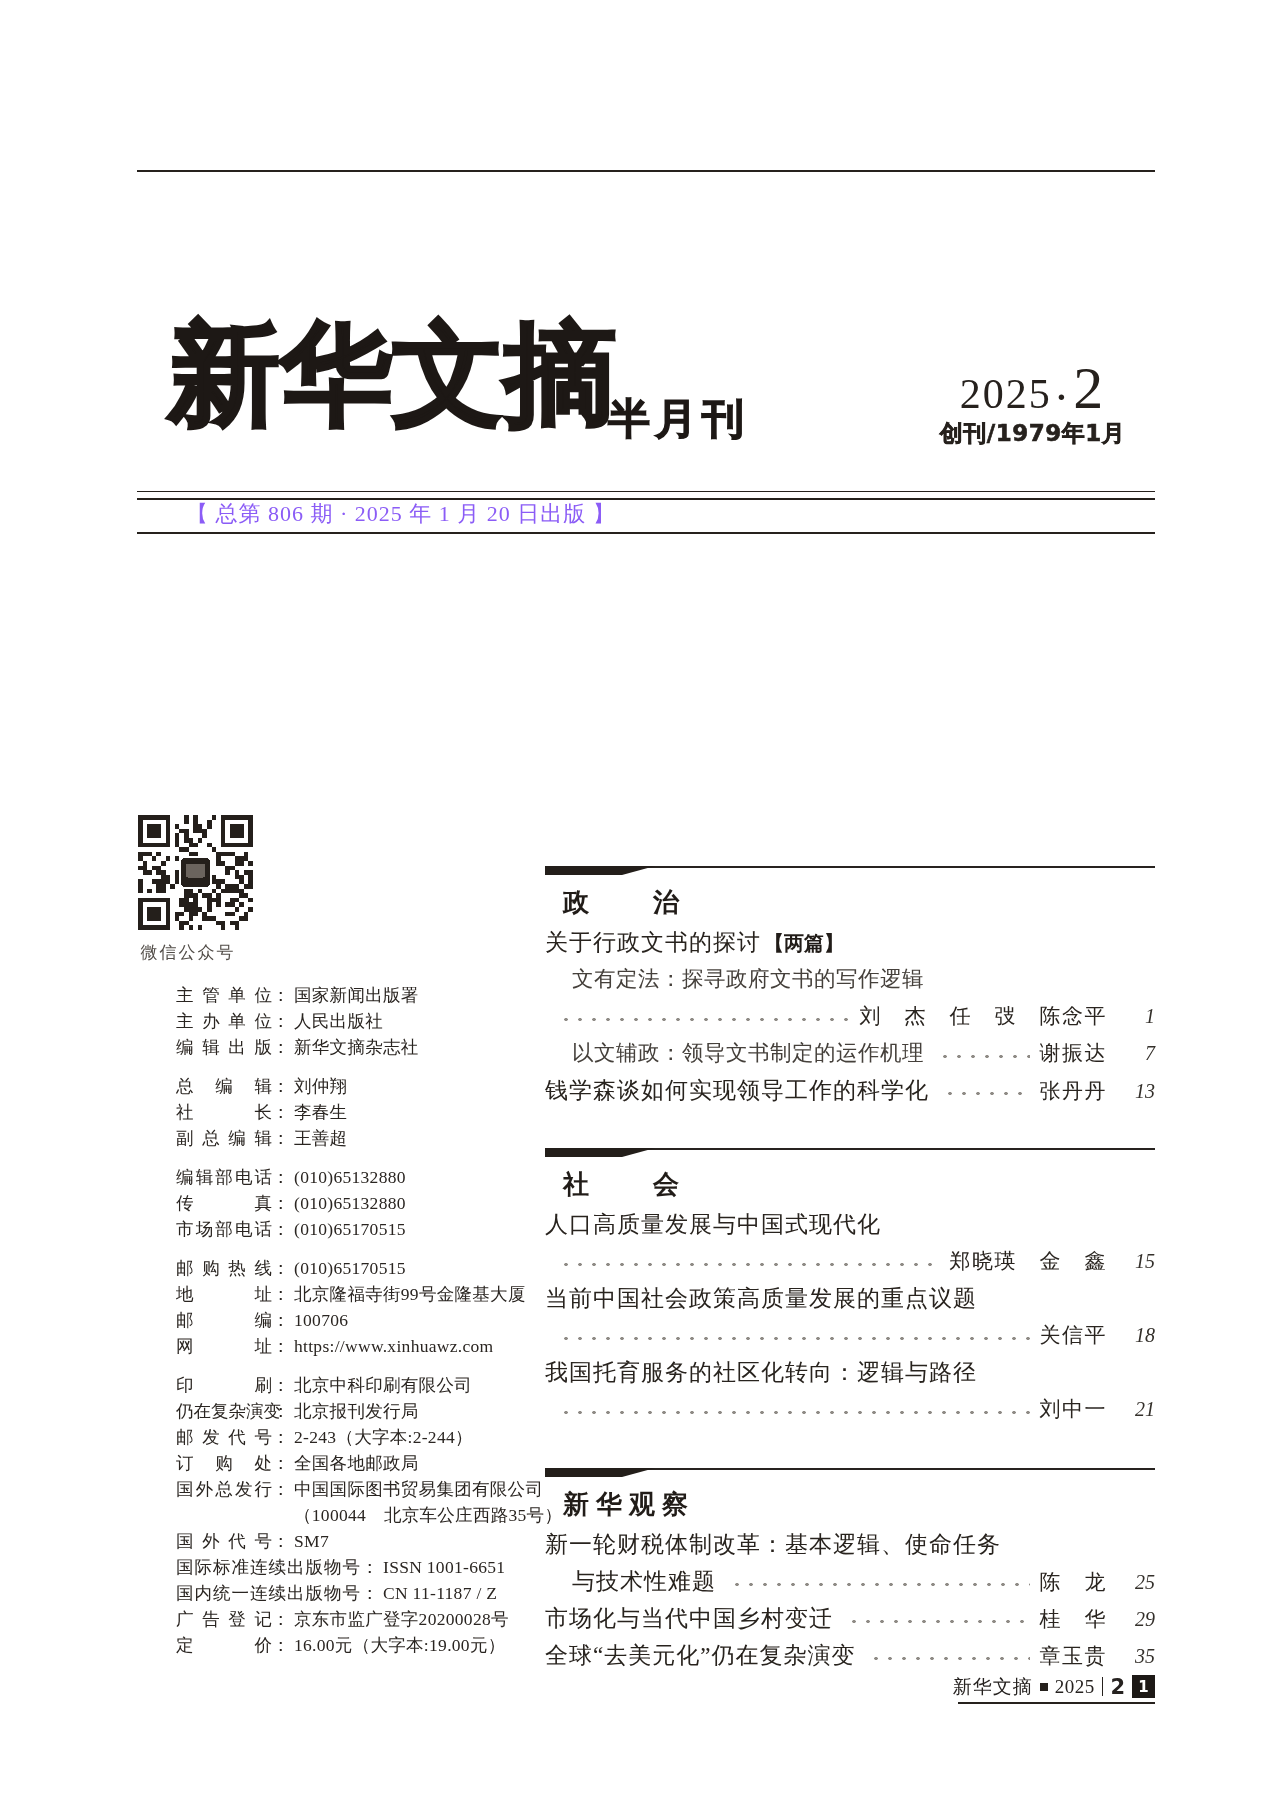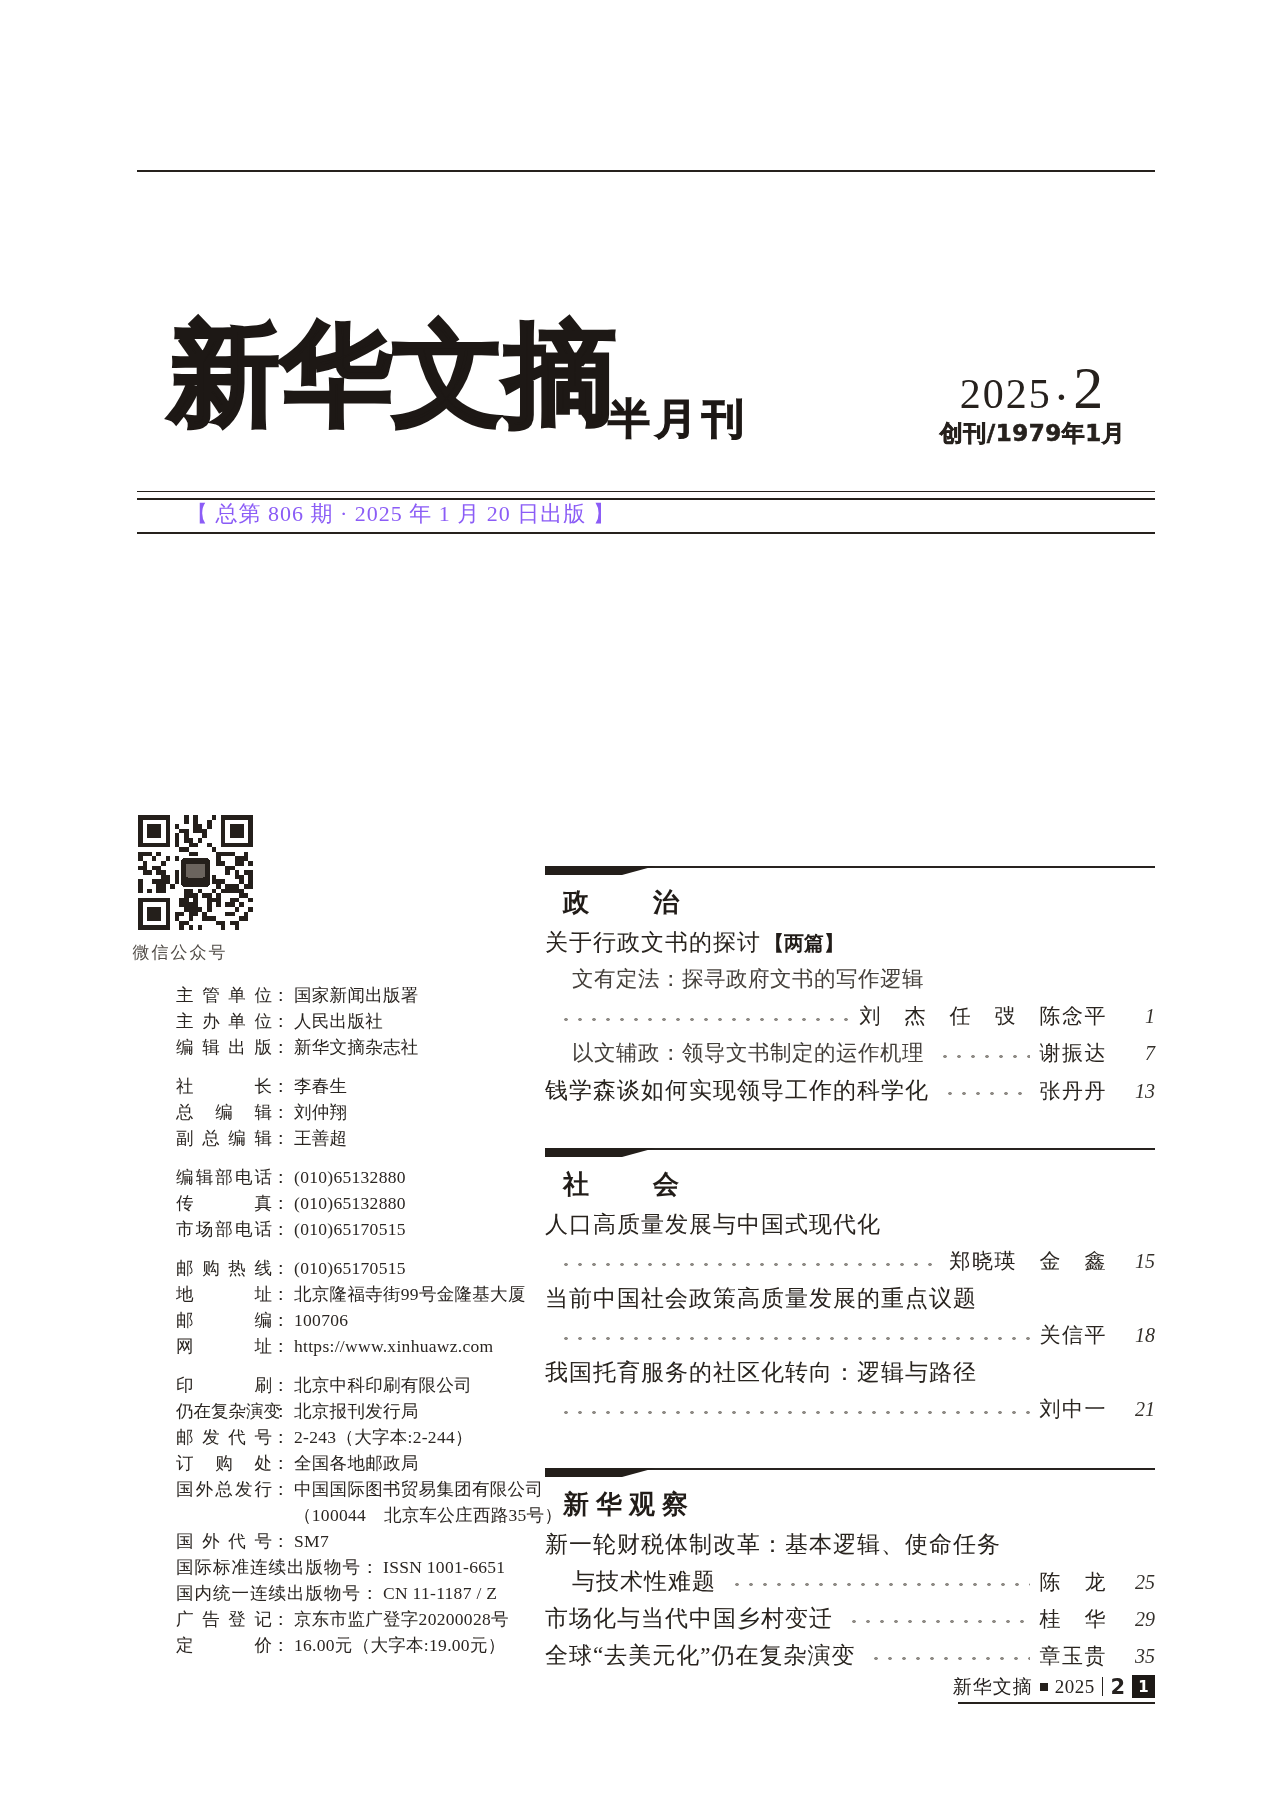--- a/index.html
+++ b/index.html
@@ -28,21 +28,21 @@
   
   .bar-line1{left:137px;top:491px;width:1018px;height:1.2px;}
   .bar-line2{left:137px;top:497.5px;width:1018px;height:2.3px;}
   .bar-line3{left:137px;top:532px;width:1018px;height:1.6px;}
   .issue-bar-text{position:absolute;left:186px;top:501px;font-size:22px;line-height:1.2;
     letter-spacing:1px;color:#8b5cf6;white-space:nowrap;}
 
   
   .qr{position:absolute;left:138px;top:815px;width:115px;height:115px;}
   .qr svg{display:block;}
-  .wechat-label{position:absolute;left:100px;top:941px;width:160px;text-align:center;
+  .wechat-label{position:absolute;left:108px;top:941px;width:160px;text-align:center;
     font-size:17px;color:#514c47;letter-spacing:2px;}
 
   
   .publisher{position:absolute;left:137px;top:982px;width:400px;font-size:17.5px;color:#2a2521;}
   .pub-group{margin-bottom:13px;margin-left:39px;}
   .pub-row{line-height:26px;white-space:nowrap;}
   .pub-label{display:inline-block;width:96px;text-align:justify;text-align-last:justify;}
   .pub-label.long{width:auto;text-align:right;text-align-last:auto;letter-spacing:1px;}
   .pub-colon{display:inline-block;width:22px;}
   .pub-indent{display:inline-block;width:118px;}
@@ -295,22 +295,22 @@
     </div>
   <div class="wechat-label">微信公众号</div>
 
   <div class="publisher">
       <div class="pub-group">
         <div class="pub-row"><span class="pub-label">主管单位</span><span class="pub-colon">：</span><span class="pub-value">国家新闻出版署</span></div>
         <div class="pub-row"><span class="pub-label">主办单位</span><span class="pub-colon">：</span><span class="pub-value">人民出版社</span></div>
         <div class="pub-row"><span class="pub-label">编辑出版</span><span class="pub-colon">：</span><span class="pub-value">新华文摘杂志社</span></div>
       </div>
       <div class="pub-group">
+        <div class="pub-row"><span class="pub-label">总编辑</span><span class="pub-colon">：</span><span class="pub-value">刘仲翔</span></div>
         <div class="pub-row"><span class="pub-label">社长</span><span class="pub-colon">：</span><span class="pub-value">李春生</span></div>
-        <div class="pub-row"><span class="pub-label">总编辑</span><span class="pub-colon">：</span><span class="pub-value">刘仲翔</span></div>
         <div class="pub-row"><span class="pub-label">副总编辑</span><span class="pub-colon">：</span><span class="pub-value">王善超</span></div>
       </div>
       <div class="pub-group">
         <div class="pub-row"><span class="pub-label">编辑部电话</span><span class="pub-colon">：</span><span class="pub-value">(010)65132880</span></div>
         <div class="pub-row"><span class="pub-label">传真</span><span class="pub-colon">：</span><span class="pub-value">(010)65132880</span></div>
         <div class="pub-row"><span class="pub-label">市场部电话</span><span class="pub-colon">：</span><span class="pub-value">(010)65170515</span></div>
       </div>
       <div class="pub-group">
         <div class="pub-row"><span class="pub-label">邮购热线</span><span class="pub-colon">：</span><span class="pub-value">(010)65170515</span></div>
         <div class="pub-row"><span class="pub-label">地址</span><span class="pub-colon">：</span><span class="pub-value">北京隆福寺街99号金隆基大厦</span></div>

